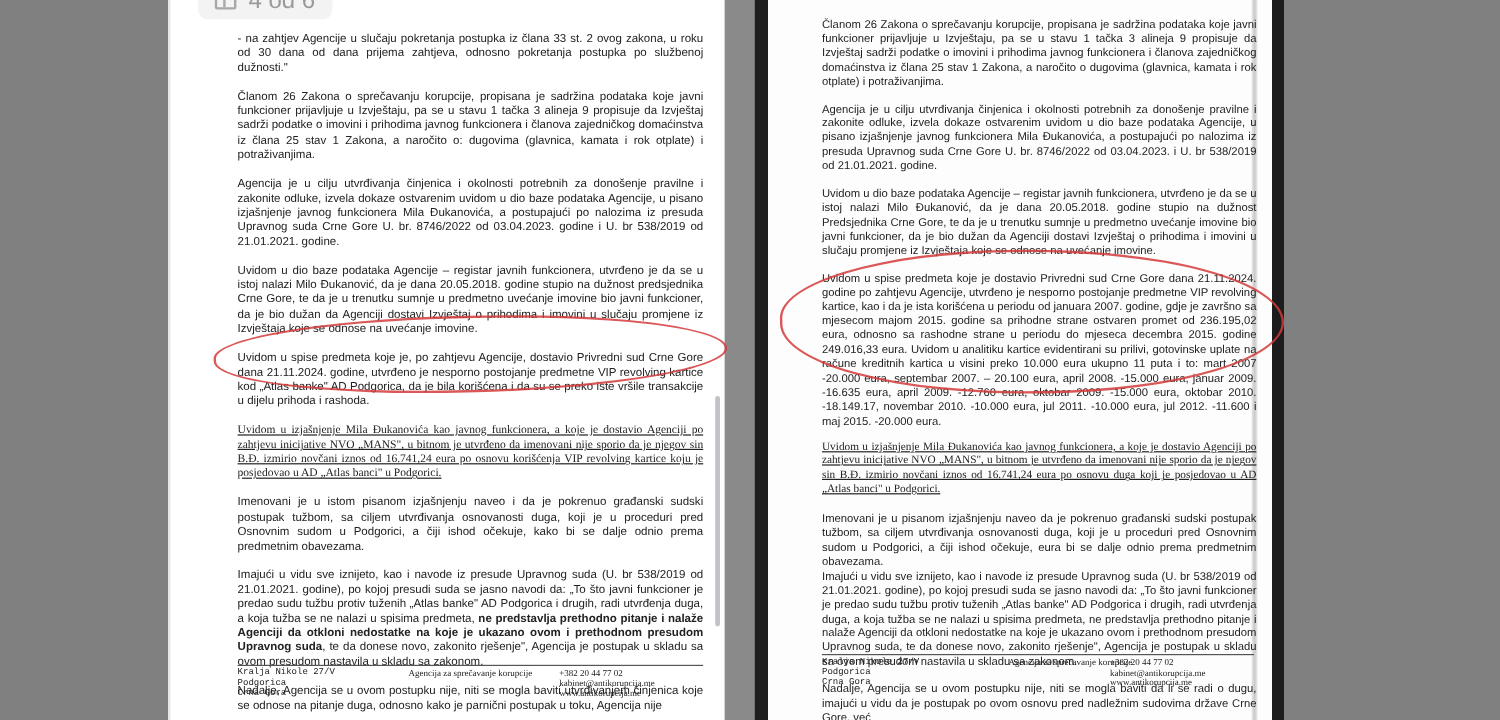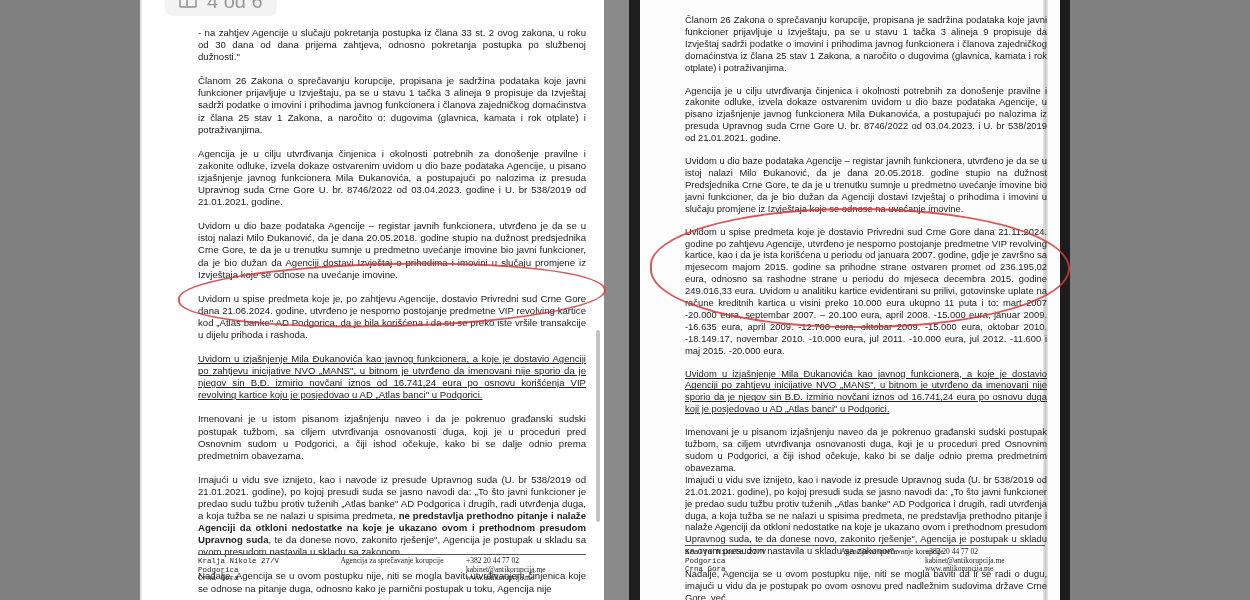--- a/index.html
+++ b/index.html
@@ -17,21 +17,21 @@
   .page-badge { position:absolute; left:165px; top:-14px; width:112px; height:30px; background:#f3f3f3; border-radius:8px; display:flex; align-items:center; gap:10px; padding-left:14px; box-sizing:border-box; color:#9a9a9a; font-size:20px; }
   .page-badge .icon { width:18px; height:14px; border:2px solid #a8a8a8; border-radius:2px; position:relative; box-sizing:border-box; }
   .page-badge .icon:after { content:""; position:absolute; left:5px; top:0; width:2px; height:100%; background:#a8a8a8; }
 
   .doc { position:absolute; color:#222; font-size:9.6px; line-height:12.1px; text-align:justify; }
   .doc p { margin:0 0 12px 0; }
   .left-doc { left:198px; top:27px; width:388px; }
   .right-doc { left:685px; top:14px; width:362px; font-size:9.4px; line-height:11.9px; }
   .right-doc p { margin:0 0 11px 0; }
   .right-doc p.tight { margin-bottom:0; }
-  .u { text-decoration:underline; }
+  .u { text-decoration:underline;font-family:Liberation Serif, serif; }
   b { font-weight:bold; }
 
   .oval { position:absolute; border:2px solid #d43b3b; border-radius:50%; opacity:.85; }
   .oval-left { left:178px; top:263px; width:424px; height:60px; transform:rotate(-1.5deg); border-radius:48% 52% 50% 50%; }
   .oval-right { left:650px; top:208px; width:416px; height:116px; transform:rotate(-0.8deg); border-radius:46% 54% 48% 52%; }
 
   .footer { position:absolute; font-family:"Liberation Serif", serif; font-size:7.5px; line-height:8.6px; color:#222; }
   .footer-rule { position:absolute; height:1px; background:#555; }
   .f-left { text-align:left;font-family:Liberation Mono, monospace; }
   .f-mid { text-align:center; }
@@ -55,21 +55,21 @@
     <div class="fold"></div>
   </div>
 <div class="dark-band-r"></div>
 <div class="gray-right"></div>
 
 <div class="doc left-doc">
   <p>- na zahtjev Agencije u slučaju pokretanja postupka iz člana 33 st. 2 ovog zakona, u roku od 30 dana od dana prijema zahtjeva, odnosno pokretanja postupka po službenoj dužnosti."</p>
   <p>Članom 26 Zakona o sprečavanju korupcije, propisana je sadržina podataka koje javni funkcioner prijavljuje u Izvještaju, pa se u stavu 1 tačka 3 alineja 9 propisuje da Izvještaj sadrži podatke o imovini i prihodima javnog funkcionera i članova zajedničkog domaćinstva iz člana 25 stav 1 Zakona, a naročito o: dugovima (glavnica, kamata i rok otplate) i potraživanjima.</p>
   <p>Agencija je u cilju utvrđivanja činjenica i okolnosti potrebnih za donošenje pravilne i zakonite odluke, izvela dokaze ostvarenim uvidom u dio baze podataka Agencije, u pisano izjašnjenje javnog funkcionera Mila Đukanovića, a postupajući po nalozima iz presuda Upravnog suda Crne Gore U. br. 8746/2022 od 03.04.2023. godine i U. br 538/2019 od 21.01.2021. godine.</p>
   <p>Uvidom u dio baze podataka Agencije – registar javnih funkcionera, utvrđeno je da se u istoj nalazi Milo Đukanović, da je dana 20.05.2018. godine stupio na dužnost predsjednika Crne Gore, te da je u trenutku sumnje u predmetno uvećanje imovine bio javni funkcioner, da je bio dužan da Agenciji dostavi Izvještaj o prihodima i imovini u slučaju promjene iz Izvještaja koje se odnose na uvećanje imovine.</p>
-  <p>Uvidom u spise predmeta koje je, po zahtjevu Agencije, dostavio Privredni sud Crne Gore dana 21.06.2024. godine, utvrđeno je nesporno postojanje predmetne VIP revolving kartice kod „Atlas banke" AD Podgorica, da je bila korišćena i da su se preko iste vršile transakcije u dijelu prihoda i rashoda.</p>
+  <p>Uvidom u spise predmeta koje je, po zahtjevu Agencije, dostavio Privredni sud Crne Gore dana 21.11.2024. godine, utvrđeno je nesporno postojanje predmetne VIP revolving kartice kod „Atlas banke" AD Podgorica, da je bila korišćena i da su se preko iste vršile transakcije u dijelu prihoda i rashoda.</p>
   <p class="u">Uvidom u izjašnjenje Mila Đukanovića kao javnog funkcionera, a koje je dostavio Agenciji po zahtjevu inicijative NVO „MANS", u bitnom je utvrđeno da imenovani nije sporio da je njegov sin B.Đ. izmirio novčani iznos od 16.741,24 eura po osnovu korišćenja VIP revolving kartice koju je posjedovao u AD „Atlas banci" u Podgorici.</p>
   <p>Imenovani je u istom pisanom izjašnjenju naveo i da je pokrenuo građanski sudski postupak tužbom, sa ciljem utvrđivanja osnovanosti duga, koji je u proceduri pred Osnovnim sudom u Podgorici, a čiji ishod očekuje, kako bi se dalje odnio prema predmetnim obavezama.</p>
   <p>
     <span>Imajući u vidu sve iznijeto, kao i navode iz presude Upravnog suda (U. br 538/2019 od 21.01.2021. godine), po kojoj presudi suda se jasno navodi da: „To što javni funkcioner je predao sudu tužbu protiv tuženih „Atlas banke" AD Podgorica i drugih, radi utvrđenja duga, a koja tužba se ne nalazi u spisima predmeta, </span><b>ne predstavlja prethodno pitanje i nalaže Agenciji da otkloni nedostatke na koje je ukazano ovom i prethodnom presudom Upravnog suda</b><span>, te da donese novo, zakonito rješenje", Agencija je postupak u skladu sa ovom presudom nastavila u skladu sa zakonom.</span>
   </p>
   <p>Nadalje, Agencija se u ovom postupku nije, niti se mogla baviti utvrđivanjem činjenica koje se odnose na pitanje duga, odnosno kako je parnični postupak u toku, Agencija nije</p>
 </div>
 
 <div class="footer-rule" style="left:198px;top:554px;width:388px;"></div>
 <div class="footer f-left" style="left:198px;top:557px;width:120px;">
@@ -83,21 +83,21 @@
   <div>kabinet@antikorupcija.me</div>
   <div>www.antikorupcija.me</div>
 </div>
 
 <div class="doc right-doc">
   <p>Članom 26 Zakona o sprečavanju korupcije, propisana je sadržina podataka koje javni funkcioner prijavljuje u Izvještaju, pa se u stavu 1 tačka 3 alineja 9 propisuje da Izvještaj sadrži podatke o imovini i prihodima javnog funkcionera i članova zajedničkog domaćinstva iz člana 25 stav 1 Zakona, a naročito o dugovima (glavnica, kamata i rok otplate) i potraživanjima.</p>
   <p>Agencija je u cilju utvrđivanja činjenica i okolnosti potrebnih za donošenje pravilne i zakonite odluke, izvela dokaze ostvarenim uvidom u dio baze podataka Agencije, u pisano izjašnjenje javnog funkcionera Mila Đukanovića, a postupajući po nalozima iz presuda Upravnog suda Crne Gore U. br. 8746/2022 od 03.04.2023. i U. br 538/2019 od 21.01.2021. godine.</p>
   <p>Uvidom u dio baze podataka Agencije – registar javnih funkcionera, utvrđeno je da se u istoj nalazi Milo Đukanović, da je dana 20.05.2018. godine stupio na dužnost Predsjednika Crne Gore, te da je u trenutku sumnje u predmetno uvećanje imovine bio javni funkcioner, da je bio dužan da Agenciji dostavi Izvještaj o prihodima i imovini u slučaju promjene iz Izvještaja koje se odnose na uvećanje imovine.</p>
   <p>Uvidom u spise predmeta koje je dostavio Privredni sud Crne Gore dana 21.11.2024. godine po zahtjevu Agencije, utvrđeno je nesporno postojanje predmetne VIP revolving kartice, kao i da je ista korišćena u periodu od januara 2007. godine, gdje je završno sa mjesecom majom 2015. godine sa prihodne strane ostvaren promet od 236.195,02 eura, odnosno sa rashodne strane u periodu do mjeseca decembra 2015. godine 249.016,33 eura. Uvidom u analitiku kartice evidentirani su prilivi, gotovinske uplate na račune kreditnih kartica u visini preko 10.000 eura ukupno 11  puta i to: mart 2007 -20.000 eura, septembar 2007. – 20.100 eura, april 2008. -15.000 eura, januar 2009. -16.635 eura, april 2009. -12.760 eura, oktobar 2009. -15.000 eura, oktobar 2010. -18.149.17, novembar 2010. -10.000 eura, jul 2011. -10.000 eura, jul 2012. -11.600 i maj 2015. -20.000 eura.</p>
   <p class="u">Uvidom u izjašnjenje Mila Đukanovića kao javnog funkcionera, a koje je dostavio Agenciji po zahtjevu inicijative NVO „MANS", u bitnom je utvrđeno da imenovani nije sporio da je njegov sin B.Đ. izmirio novčani iznos od 16.741,24 eura po osnovu duga koji je posjedovao u AD „Atlas banci" u Podgorici.</p>
-  <p class="tight">Imenovani je u pisanom izjašnjenju naveo da je pokrenuo građanski sudski postupak tužbom, sa ciljem utvrđivanja osnovanosti duga, koji je u proceduri pred Osnovnim sudom u Podgorici, a čiji ishod očekuje, kako bi se dalje odnio prema predmetnim obavezama.</p>
+  <p class="tight">Imenovani je u pisanom izjašnjenju naveo da je pokrenuo građanski sudski postupak tužbom, sa ciljem utvrđivanja osnovanosti duga, koji je u proceduri pred Osnovnim sudom u Podgorici, a čiji ishod očekuje, eura bi se dalje odnio prema predmetnim obavezama.</p>
   <p>Imajući u vidu sve iznijeto, kao i navode iz presude Upravnog suda (U. br 538/2019 od 21.01.2021. godine), po kojoj presudi suda se jasno navodi da: „To što javni funkcioner je predao sudu tužbu protiv tuženih „Atlas banke" AD Podgorica i drugih, radi utvrđenja duga, a koja tužba se ne nalazi u spisima predmeta, ne predstavlja prethodno pitanje i nalaže Agenciji da otkloni nedostatke na koje je ukazano ovom i prethodnom presudom Upravnog suda, te da donese novo, zakonito rješenje", Agencija je postupak u skladu sa ovom presudom nastavila u skladu sa zakonom.</p>
   <p>Nadalje, Agencija se u ovom postupku nije, niti se mogla baviti da li se radi o dugu, imajući u vidu da je postupak po ovom osnovu pred nadležnim sudovima države Crne Gore, već</p>
 </div>
 
 <div class="footer-rule" style="left:685px;top:545px;width:360px;"></div>
 <div class="footer f-left" style="left:685px;top:548px;width:120px;">
   <div>Kralja Nikole 27/V</div>
   <div>Podgorica</div>
   <div>Crna Gora</div>
 </div>

